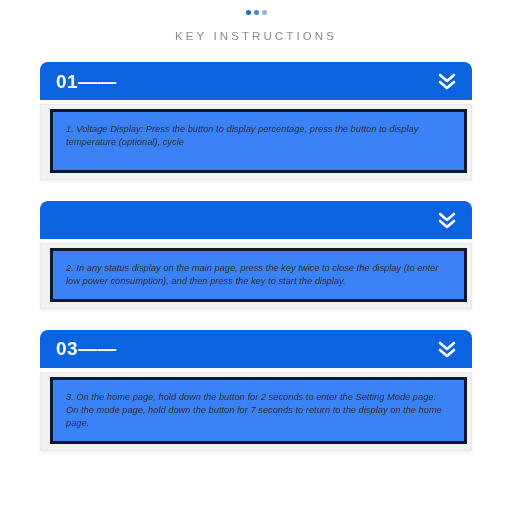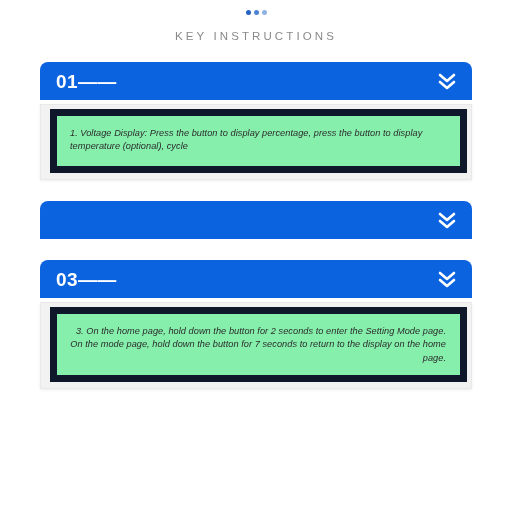--- a/index.html
+++ b/index.html
@@ -57,21 +57,21 @@
   
   .accordion {
     margin-top: 20px;
     padding: 0 0px;
   }
   .item {
     position: relative;
     margin: 11px auto 21px auto;
     width: 432px;
   }
-  .item:last-child { margin-bottom: 0; text-align: right; }
+  .item:last-child { margin-bottom: 0; }
 
   .bar {
     position: relative;
     height: 38px;
     background: #0b63e0;
     border-radius: 8px 8px 0 0;
     display: flex;
     align-items: center;
     padding: 0 14px 0 16px;
     box-sizing: border-box;
@@ -100,22 +100,22 @@
   .body-wrap {
     position: relative;
     margin-top: 4px;
     background: #f2f2f2;
     border: 1px solid #e9e9e9;
     padding: 4px 4px 6px 9px;
     box-sizing: border-box;
     box-shadow: 0 1px 3px rgba(0,0,0,0.07);
   }
   .body-sheet {
-    background: #86efac;
-    border: 7px solid #0f172a;
+    background: #3b82f6;
+    border: 3px solid #0f172a;
     box-sizing: border-box;
     padding: 11px 14px 10px 13px;
     min-height: 64px;
   }
   .body-text {
     margin: 0;
     font-style: italic;
     font-size: 9.2px;
     line-height: 1.45;
     color: #2b2b2b;
@@ -161,20 +161,25 @@
     <div class="item tall">
       <div class="bar">
         <span class="bar-spacer"></span>
         <span class="chev">
           <svg width="22" height="24" viewBox="0 0 22 24" fill="none" xmlns="http://www.w3.org/2000/svg">
             <path d="M4 6 L11 12 L18 6" stroke="#ffffff" stroke-width="2.6" stroke-linecap="round" stroke-linejoin="round"></path>
             <path d="M4 13 L11 19 L18 13" stroke="#ffffff" stroke-width="2.6" stroke-linecap="round" stroke-linejoin="round"></path>
           </svg>
         </span>
       </div>
+      <div class="body-wrap">
+        <div class="body-sheet">
+          <p class="body-text">2. In any status display on the main page, press the key twice to close the display (to enter low power consumption), and then press the key to start the display.</p>
+        </div>
+      </div>
     </div>
 
     <div class="item tall">
       <div class="bar">
         <span class="bar-label">03——</span>
         <span class="bar-spacer"></span>
         <span class="chev">
           <svg width="22" height="24" viewBox="0 0 22 24" fill="none" xmlns="http://www.w3.org/2000/svg">
             <path d="M4 6 L11 12 L18 6" stroke="#ffffff" stroke-width="2.6" stroke-linecap="round" stroke-linejoin="round"></path>
             <path d="M4 13 L11 19 L18 13" stroke="#ffffff" stroke-width="2.6" stroke-linecap="round" stroke-linejoin="round"></path>

